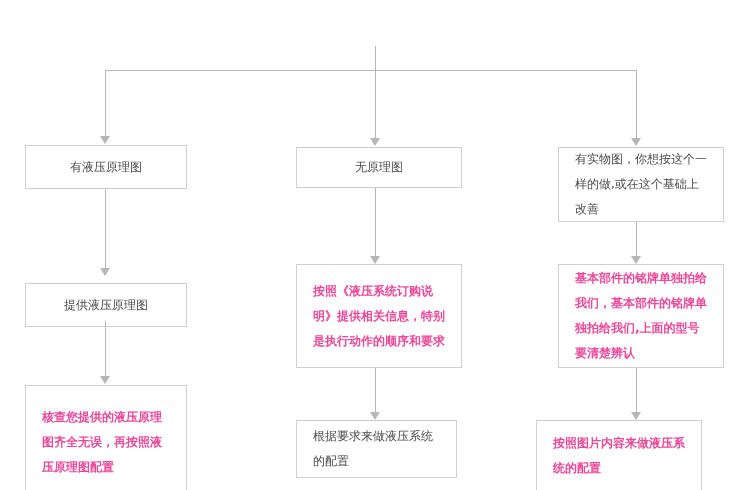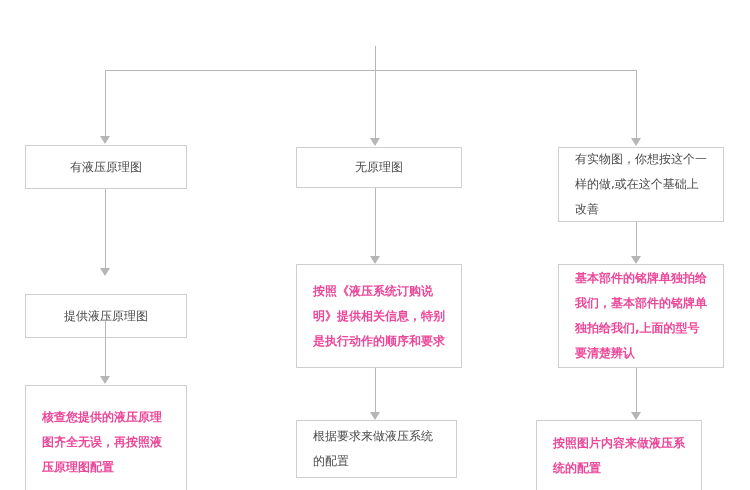--- a/index.html
+++ b/index.html
@@ -111,21 +111,21 @@
   <div class="vline" style="left:636px; top:70px; height:69px;"></div>
   <div class="arrowhead" style="left:631px; top:138px;"></div>
 
   <div class="node center" style="left:25px; top:145px; width:162px; height:44px;">
     <span>有液压原理图</span>
   </div>
 
   <div class="vline" style="left:105px; top:189px; height:80px;"></div>
   <div class="arrowhead" style="left:100px; top:268px;"></div>
 
-  <div class="node center" style="left:25px; top:294px; width:162px; height:44px;justify-content:center;">
+  <div class="node center" style="left:25px; top:283px; width:162px; height:44px;justify-content:center;">
     <span>提供液压原理图</span>
   </div>
 
   <div class="vline" style="left:105px; top:321px; height:56px;"></div>
   <div class="arrowhead" style="left:100px; top:376px;"></div>
 
   <div class="node bold" style="left:25px; top:385px; width:162px; height:115px;">
     <span>核查您提供的液压原理图齐全无误，再按照液压原理图配置</span>
   </div>
 

